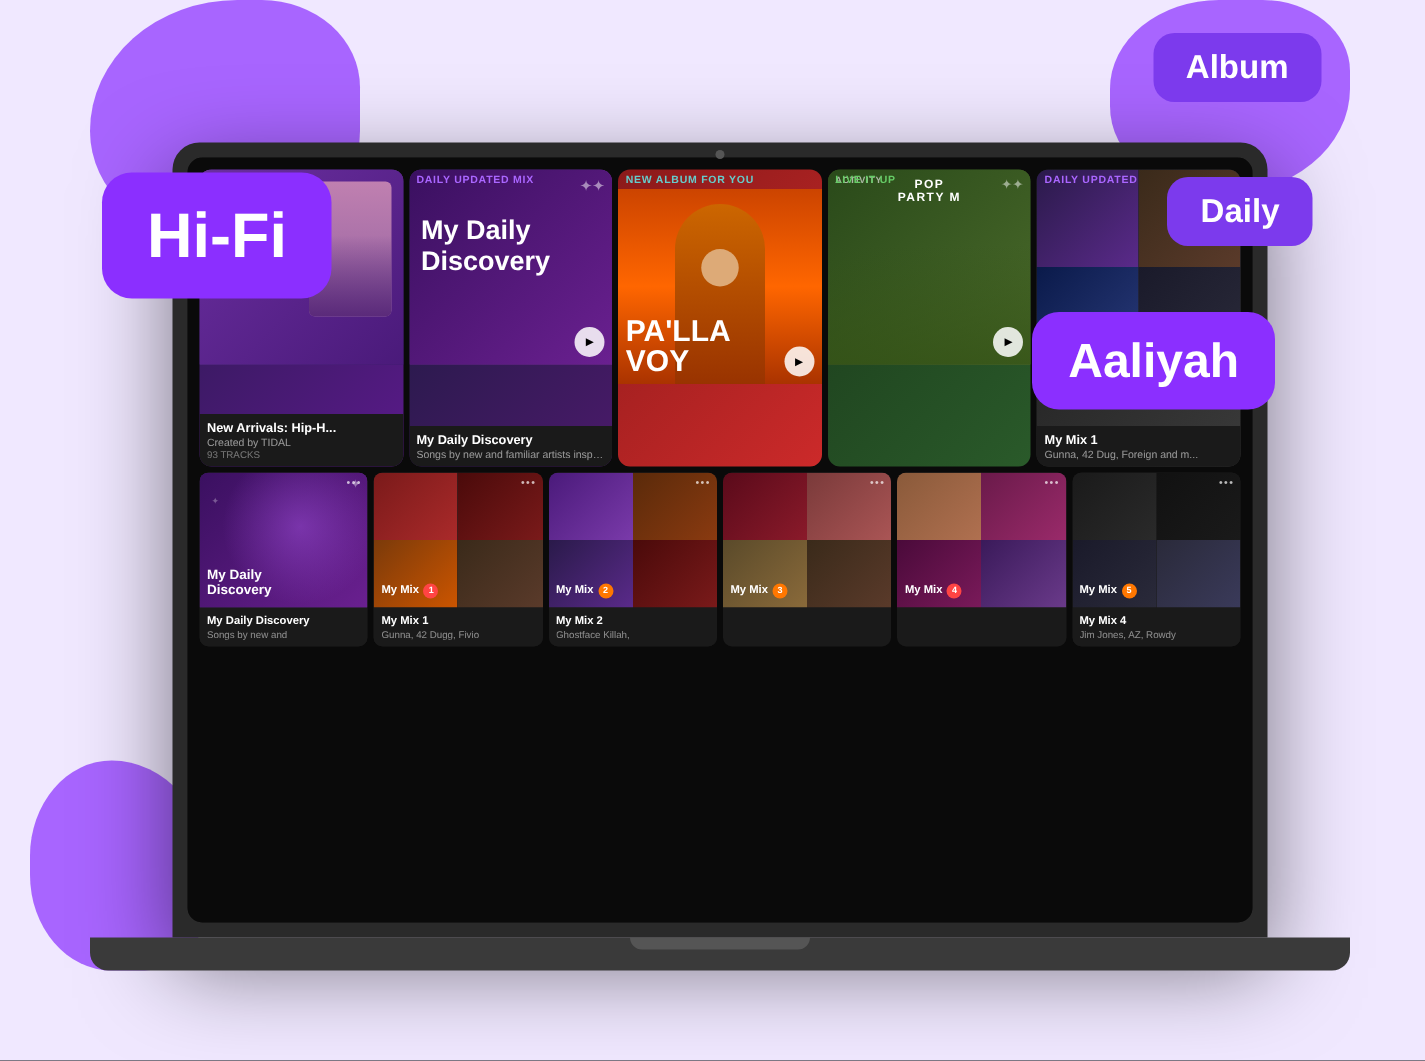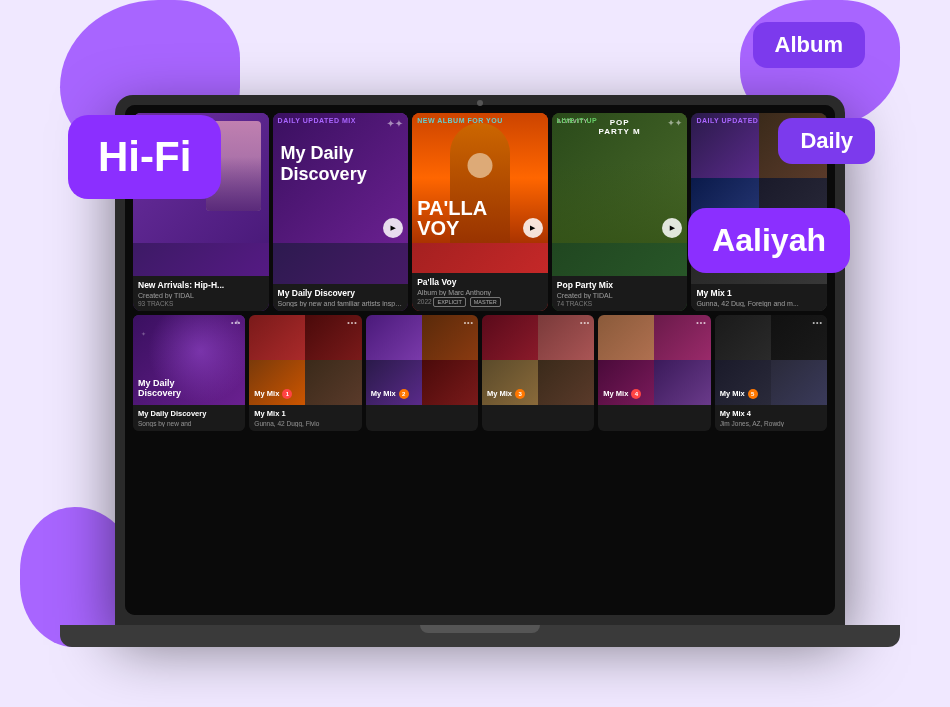--- a/index.html
+++ b/index.html
@@ -52,21 +52,21 @@
       border-radius: 20px;
     }
     .tooltip-artwork {
       right: 100px;
       top: 208px;
       padding: 14px 24px;
       font-size: 32px;
       border-radius: 18px;
     }
     .tooltip-album {
-      right: 85px;
+      right: 69px;
       top: 22px;
       padding: 10px 22px;
       font-size: 22px;
       border-radius: 14px;
       background: #7c3aed;
     }
     .tooltip-artist {
       right: 75px;
       top: 118px;
       padding: 10px 22px;
@@ -200,20 +200,21 @@
       position: absolute;
       top: 0; left: 0; right: 0; bottom: 0;
       background: radial-gradient(ellipse at 70% 30%, rgba(150,50,200,0.6), transparent 60%);
     }
 
     .art-palla-voy {
       background: linear-gradient(180deg, #cc4400 0%, #ff6600 50%, #aa3300 100%);
       display: flex;
       align-items: center;
       justify-content: center;
+      margin-top: 13px;
     }
 
     .art-pop-party {
       background: linear-gradient(135deg, #334411 0%, #556622 100%);
     }
 
     .art-my-mix1 {
       background: linear-gradient(135deg, #1a1a2a 0%, #2a2a3a 100%);
     }
 
@@ -491,52 +492,38 @@
         <div class="featured-card card-3">
           <div class="card-art art-palla-voy" style="position:relative;">
             <div style="position:absolute;top:0;left:0;right:0;bottom:0;background:linear-gradient(180deg,#cc4400,#ff6600,#aa3300);"></div>
 
             <div style="position:absolute;bottom:0;left:50%;transform:translateX(-50%);width:60px;height:120px;background:linear-gradient(180deg,#cc6600,#993300);border-radius:30px 30px 0 0;"></div>
             <div style="position:absolute;bottom:65px;left:50%;transform:translateX(-50%);width:25px;height:25px;background:#ddaa77;border-radius:50%;"></div>
             <div style="position:absolute;bottom:5px;left:5px;font-size:20px;font-weight:900;color:white;line-height:1;z-index:3;">PA'LLA<br>VOY</div>
             <div style="position:absolute;bottom:5px;right:5px;width:20px;height:20px;background:rgba(255,255,255,0.85);border-radius:50%;display:flex;align-items:center;justify-content:center;font-size:7px;color:#000;z-index:4;">▶</div>
           </div>
           <span class="card-label teal">NEW ALBUM FOR YOU</span>
-          <div class="card-info">
-            <div class="card-title">Pa'lla Voy</div>
-            <div class="card-subtitle">Album by Marc Anthony</div>
-            <div class="card-meta">
-              <span>2022</span>
-              <span class="badge">EXPLICIT</span>
-              <span class="badge">MASTER</span>
-            </div>
-          </div>
         </div>
 
         <div class="featured-card card-4">
           <div class="card-art art-pop-party" style="position:relative;">
             <div style="position:absolute;top:0;left:0;right:0;bottom:0;background:linear-gradient(135deg,#2a4a1a,#4a6a2a);"></div>
 
             <div style="position:absolute;bottom:0;left:0;right:0;height:80px;background:linear-gradient(180deg,transparent,rgba(50,80,20,0.7));"></div>
             <div style="position:absolute;top:0;left:0;right:0;bottom:0;">
               <div style="position:absolute;top:5px;left:0;right:0;text-align:center;">
                 <div style="font-size:8px;font-weight:900;color:white;letter-spacing:1px;text-transform:uppercase;">POP<br>PARTY M</div>
               </div>
             </div>
 
             <div style="position:absolute;top:5px;left:5px;font-size:6px;color:rgba(255,255,255,0.6);font-weight:700;letter-spacing:0.5px;">ACTIVITY</div>
             <div style="position:absolute;top:5px;right:5px;color:rgba(255,255,255,0.5);font-size:9px;">✦✦</div>
             <div style="position:absolute;bottom:5px;right:5px;width:20px;height:20px;background:rgba(255,255,255,0.85);border-radius:50%;display:flex;align-items:center;justify-content:center;font-size:7px;color:#000;z-index:4;">▶</div>
           </div>
           <span class="card-label green">LIVE IT UP</span>
-          <div class="card-info">
-            <div class="card-title">Pop Party Mix</div>
-            <div class="card-subtitle">Created by TIDAL</div>
-            <div class="card-meta">74 TRACKS</div>
-          </div>
         </div>
 
         <div class="featured-card card-5">
           <div class="card-art art-my-mix1" style="position:relative;">
             <div class="mix-art-grid" style="height:100%;">
               <div class="mix-art-cell">
                   <div class="c-dpurple"></div>
                 </div>
               <div class="mix-art-cell">
                   <div class="c-brown"></div>
@@ -615,20 +602,24 @@
               <div class="mix-art-cell">
                   <div class="c-dpurple"></div>
                 </div>
               <div class="mix-art-cell">
                   <div class="c-dred"></div>
                 </div>
             </div>
             <div class="mix-title-badge">My Mix <span class="mix-badge-num" style="background:#ff7700;color:white;">2</span></div>
             <div class="mix-dots">•••</div>
           </div>
+          <div class="mix-info">
+            <div class="mix-name">My Mix 2</div>
+            <div class="mix-sub">Ghostface Killah,</div>
+          </div>
         </div>
 
         <div class="mix-card">
           <div class="mix-art" style="position:relative;">
             <div class="mix-art-grid">
               <div class="mix-art-cell">
                   <div class="c-wine"></div>
                 </div>
               <div class="mix-art-cell">
                   <div class="c-rose"></div>

